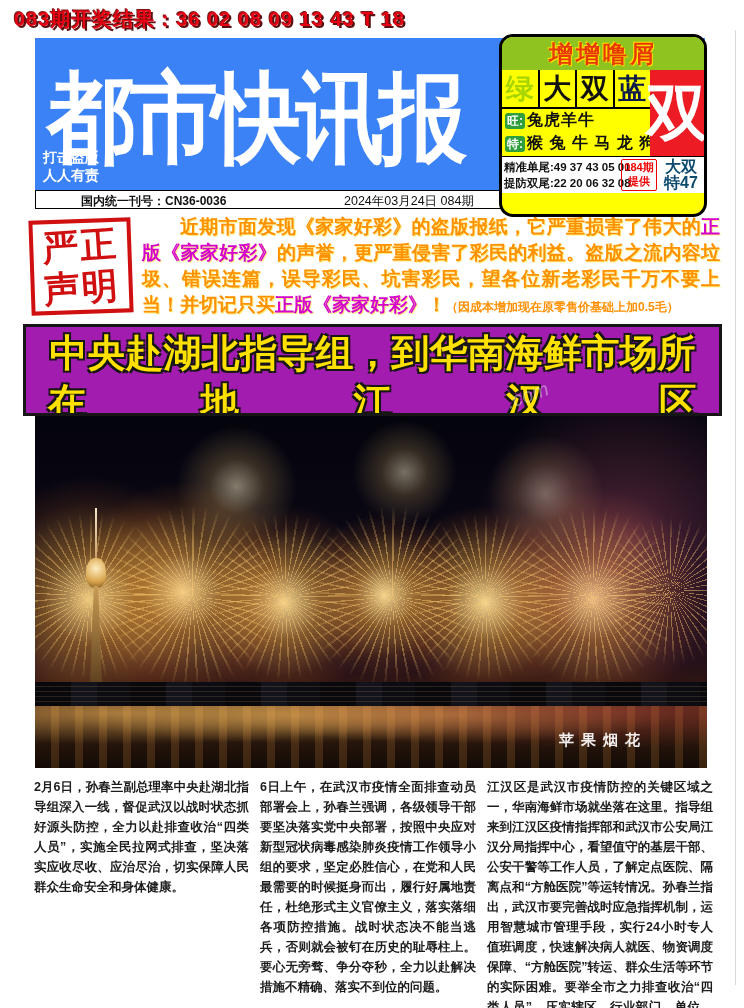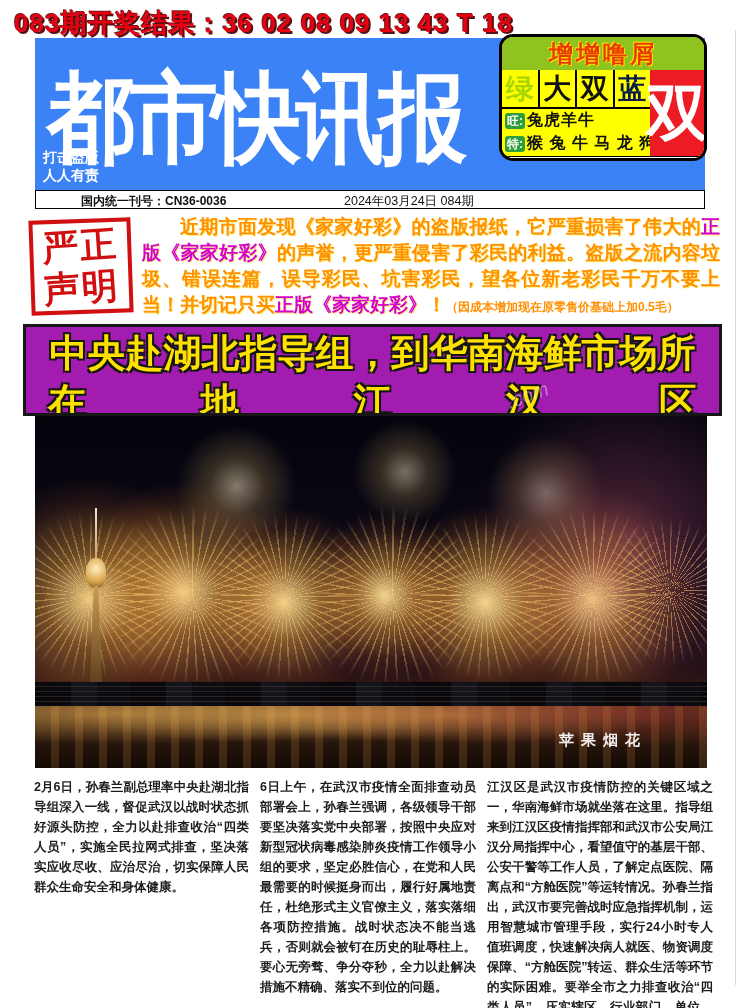--- a/index.html
+++ b/index.html
@@ -3,21 +3,21 @@
 <meta charset="utf-8">
 <style>
   * { margin:0; padding:0; box-sizing:border-box; }
   html,body { background:#ffffff; }
   body { font-family:"Liberation Sans","DejaVu Sans",sans-serif; }
   .page { position:relative; width:744px; height:1008px; background:#fff; overflow:hidden; margin:0 auto; }
 
   
   .top-result {
     position:absolute; left:14px; top:6px;
-    font-size:26px; font-weight:900; letter-spacing:1px;
+    font-size:20px; font-weight:900; letter-spacing:1px;
     color:#e60012;
     text-shadow:2px 2px 0 #5a1010, -1px -1px 0 #7a1a1a;
     white-space:nowrap;
   }
 
   
   .masthead { position:absolute; left:35px; top:38px; width:670px; height:152px; background:#3b82f6; }
   .masthead-title {
     position:absolute; left:12px; top:14px; width:460px;
     color:#fff; font-size:88px; font-weight:900; letter-spacing:-5px;
@@ -29,21 +29,21 @@
   }
   .pub-strip {
     position:absolute; left:35px; top:190px; width:670px; height:19px;
     background:#fff; border:1px solid #000;
   }
   .pub-strip .issn { position:absolute; left:45px; top:2px; font-size:12px; font-weight:bold; color:#111; }
   .pub-strip .date { position:absolute; left:308px; top:2px; font-size:12.5px; color:#111; }
 
   
   .tips-box {
-    position:absolute; left:499px; top:34px; width:208px; height:127px;
+    position:absolute; left:499px; top:34px; width:208px; height:183px;
     border:3px solid #000; border-radius:14px; overflow:hidden; background:#ffff00; z-index:5;
   }
   .tips-header { height:33px; background:#8fc31f; display:flex; align-items:center; justify-content:center; }
   .tips-title {
     font-size:24px; font-weight:900; color:#e83a00; letter-spacing:3px;
     text-shadow:1px 1px 0 #ffe100, -1px -1px 0 #ffe100;
     font-family:"Liberation Serif","DejaVu Serif",serif;
   }
   .tips-main { display:flex; height:86px; }
   .tips-left { width:148px; }
@@ -69,21 +69,21 @@
   }
   .tips-stats { display:flex; height:37px; background:#fff; border-top:1px solid #000; }
   .stats-lines { width:118px; padding:2px 0 0 2px; }
   .stats-lines div { font-size:11.5px; font-weight:bold; color:#111; line-height:16px; white-space:nowrap; }
   .issue-box {
     width:36px; margin:2px 1px; border:1px solid #e00; border-radius:2px;
     display:flex; flex-direction:column; align-items:center; justify-content:flex-start;
   }
   .issue-box div { color:#e00; font-size:11px; font-weight:bold; line-height:14px; white-space:nowrap; }
   .pred-box { flex:1; display:flex; flex-direction:column; align-items:center; justify-content:center; }
-  .pred-box div { color:#737373; font-size:14px; font-weight:900; line-height:16px; white-space:nowrap; }
+  .pred-box div { color:#0c4a6e; font-size:16px; font-weight:900; line-height:16px; white-space:nowrap; }
 
   
   .statement { position:absolute; left:25px; top:214px; width:697px; height:106px; }
   .seal {
     position:absolute; left:5px; top:5px; width:102px; height:95px;
     border:4px solid #d01010; display:flex; flex-direction:column; align-items:center; justify-content:center;
     transform:rotate(-2deg);
   }
   .seal div {
     color:#d01010; font-size:36px; font-weight:900; line-height:42px; letter-spacing:2px;

